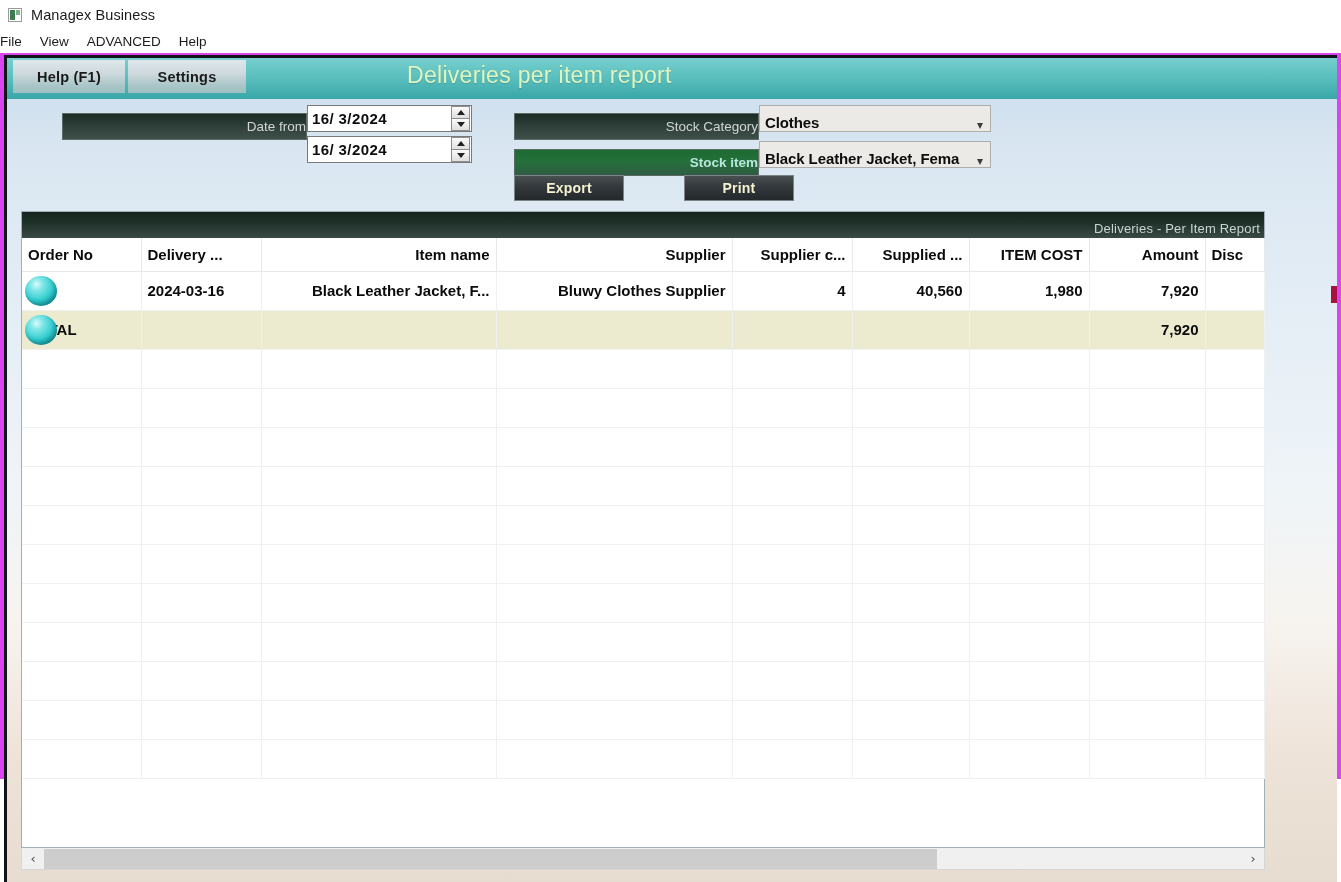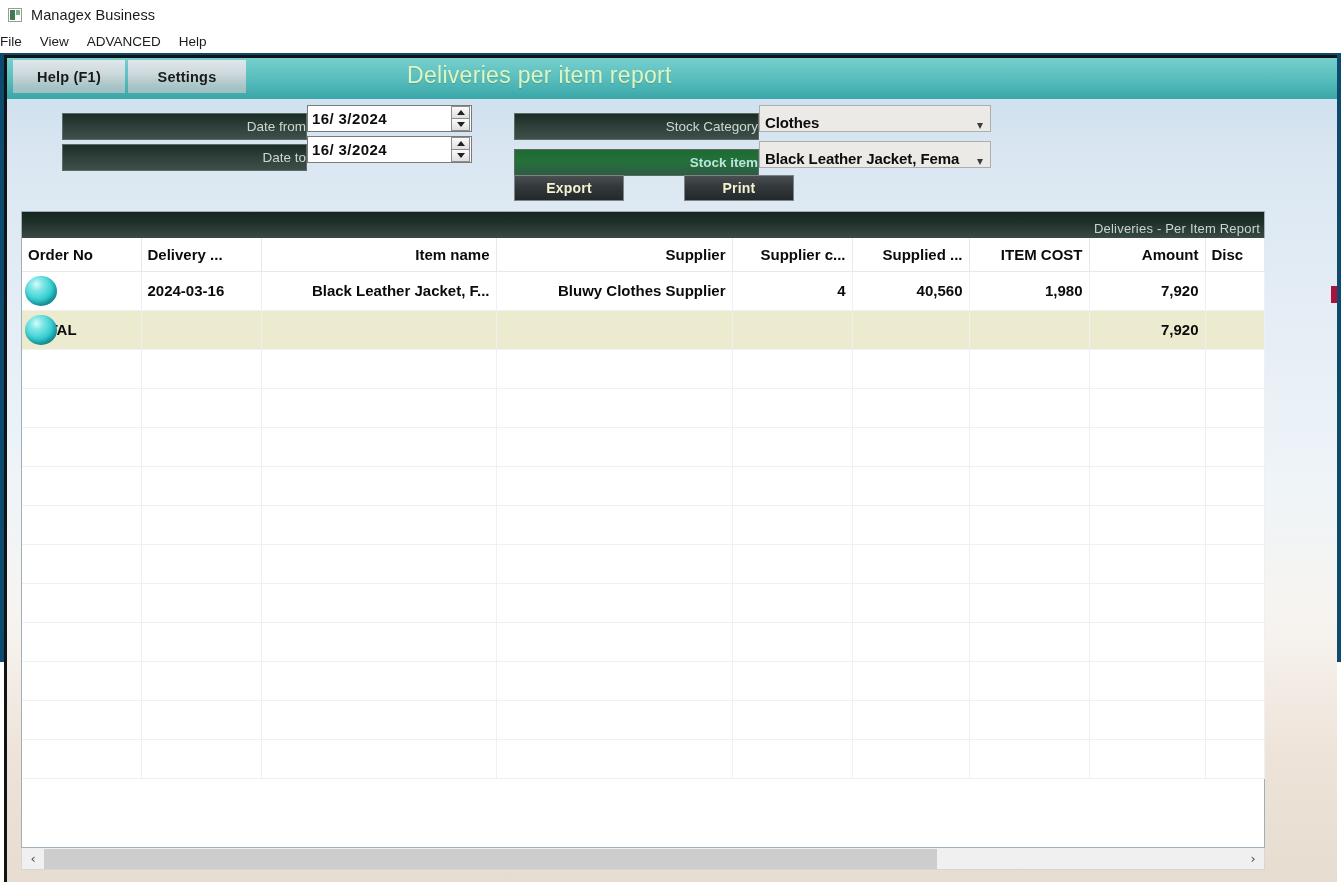--- a/index.html
+++ b/index.html
@@ -8,22 +8,22 @@
     width: 1341px;
     height: 882px;
     overflow: hidden;
     font-family: "Liberation Sans", sans-serif;
     background: #ffffff;
   }
 
   #app {
     position: relative;
     width: 1341px;
-    height: 662px;
-    background: #0c4a6e;
+    height: 779px;
+    background: #d946ef;
   }
 
   
   .titlebar {
     position: absolute;
     left: 0; top: 0;
     width: 1341px; height: 30px;
     background: #ffffff;
     display: flex;
     align-items: center;
@@ -387,21 +387,20 @@
               <i class="caret-up"></i>
             </span>
           <span class="spin-btn">
               <i class="caret-dn"></i>
             </span>
         </span>
       </div>
     </div>
 
     <div class="field-row" style="left:55px; top:78px; width:410px;">
-      <div class="field-label lbl-dark" style="width:245px;">Date to</div>
       <div class="datebox" style="left:245px; width:165px;">
         <span class="val">16/  3/2024</span>
         <span class="spinner">
           <span class="spin-btn">
               <i class="caret-up"></i>
             </span>
           <span class="spin-btn">
               <i class="caret-dn"></i>
             </span>
         </span>

